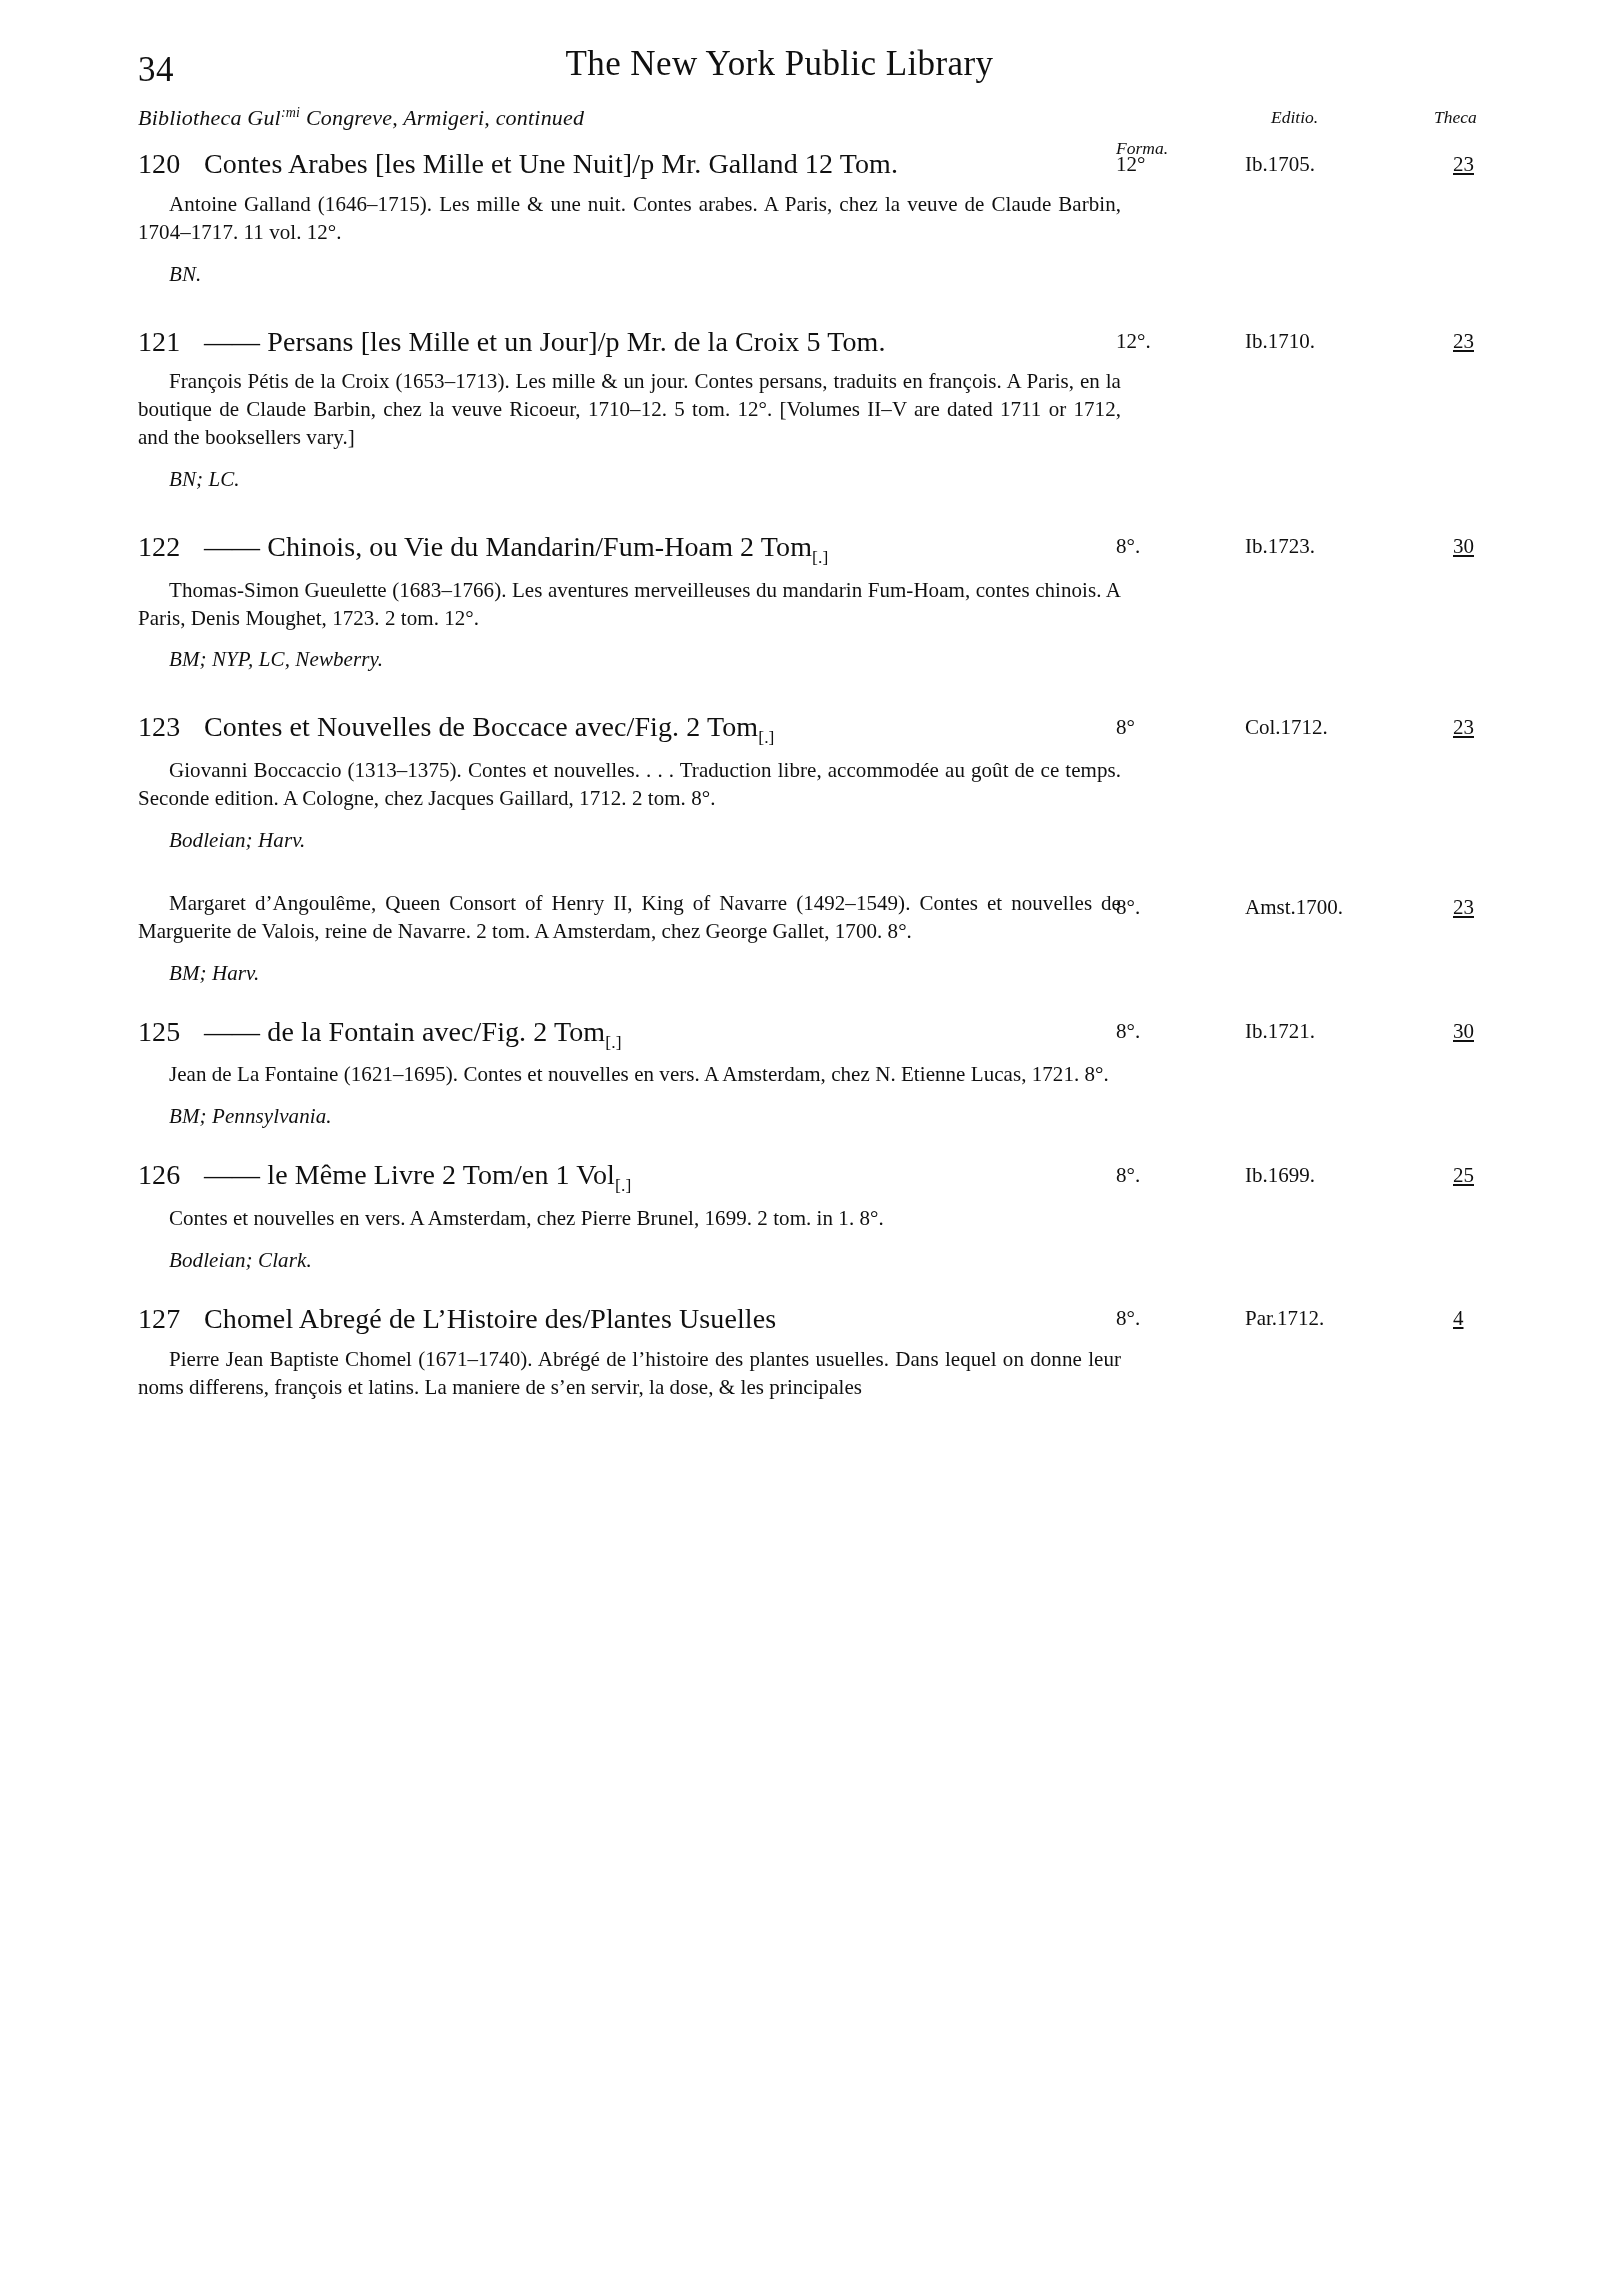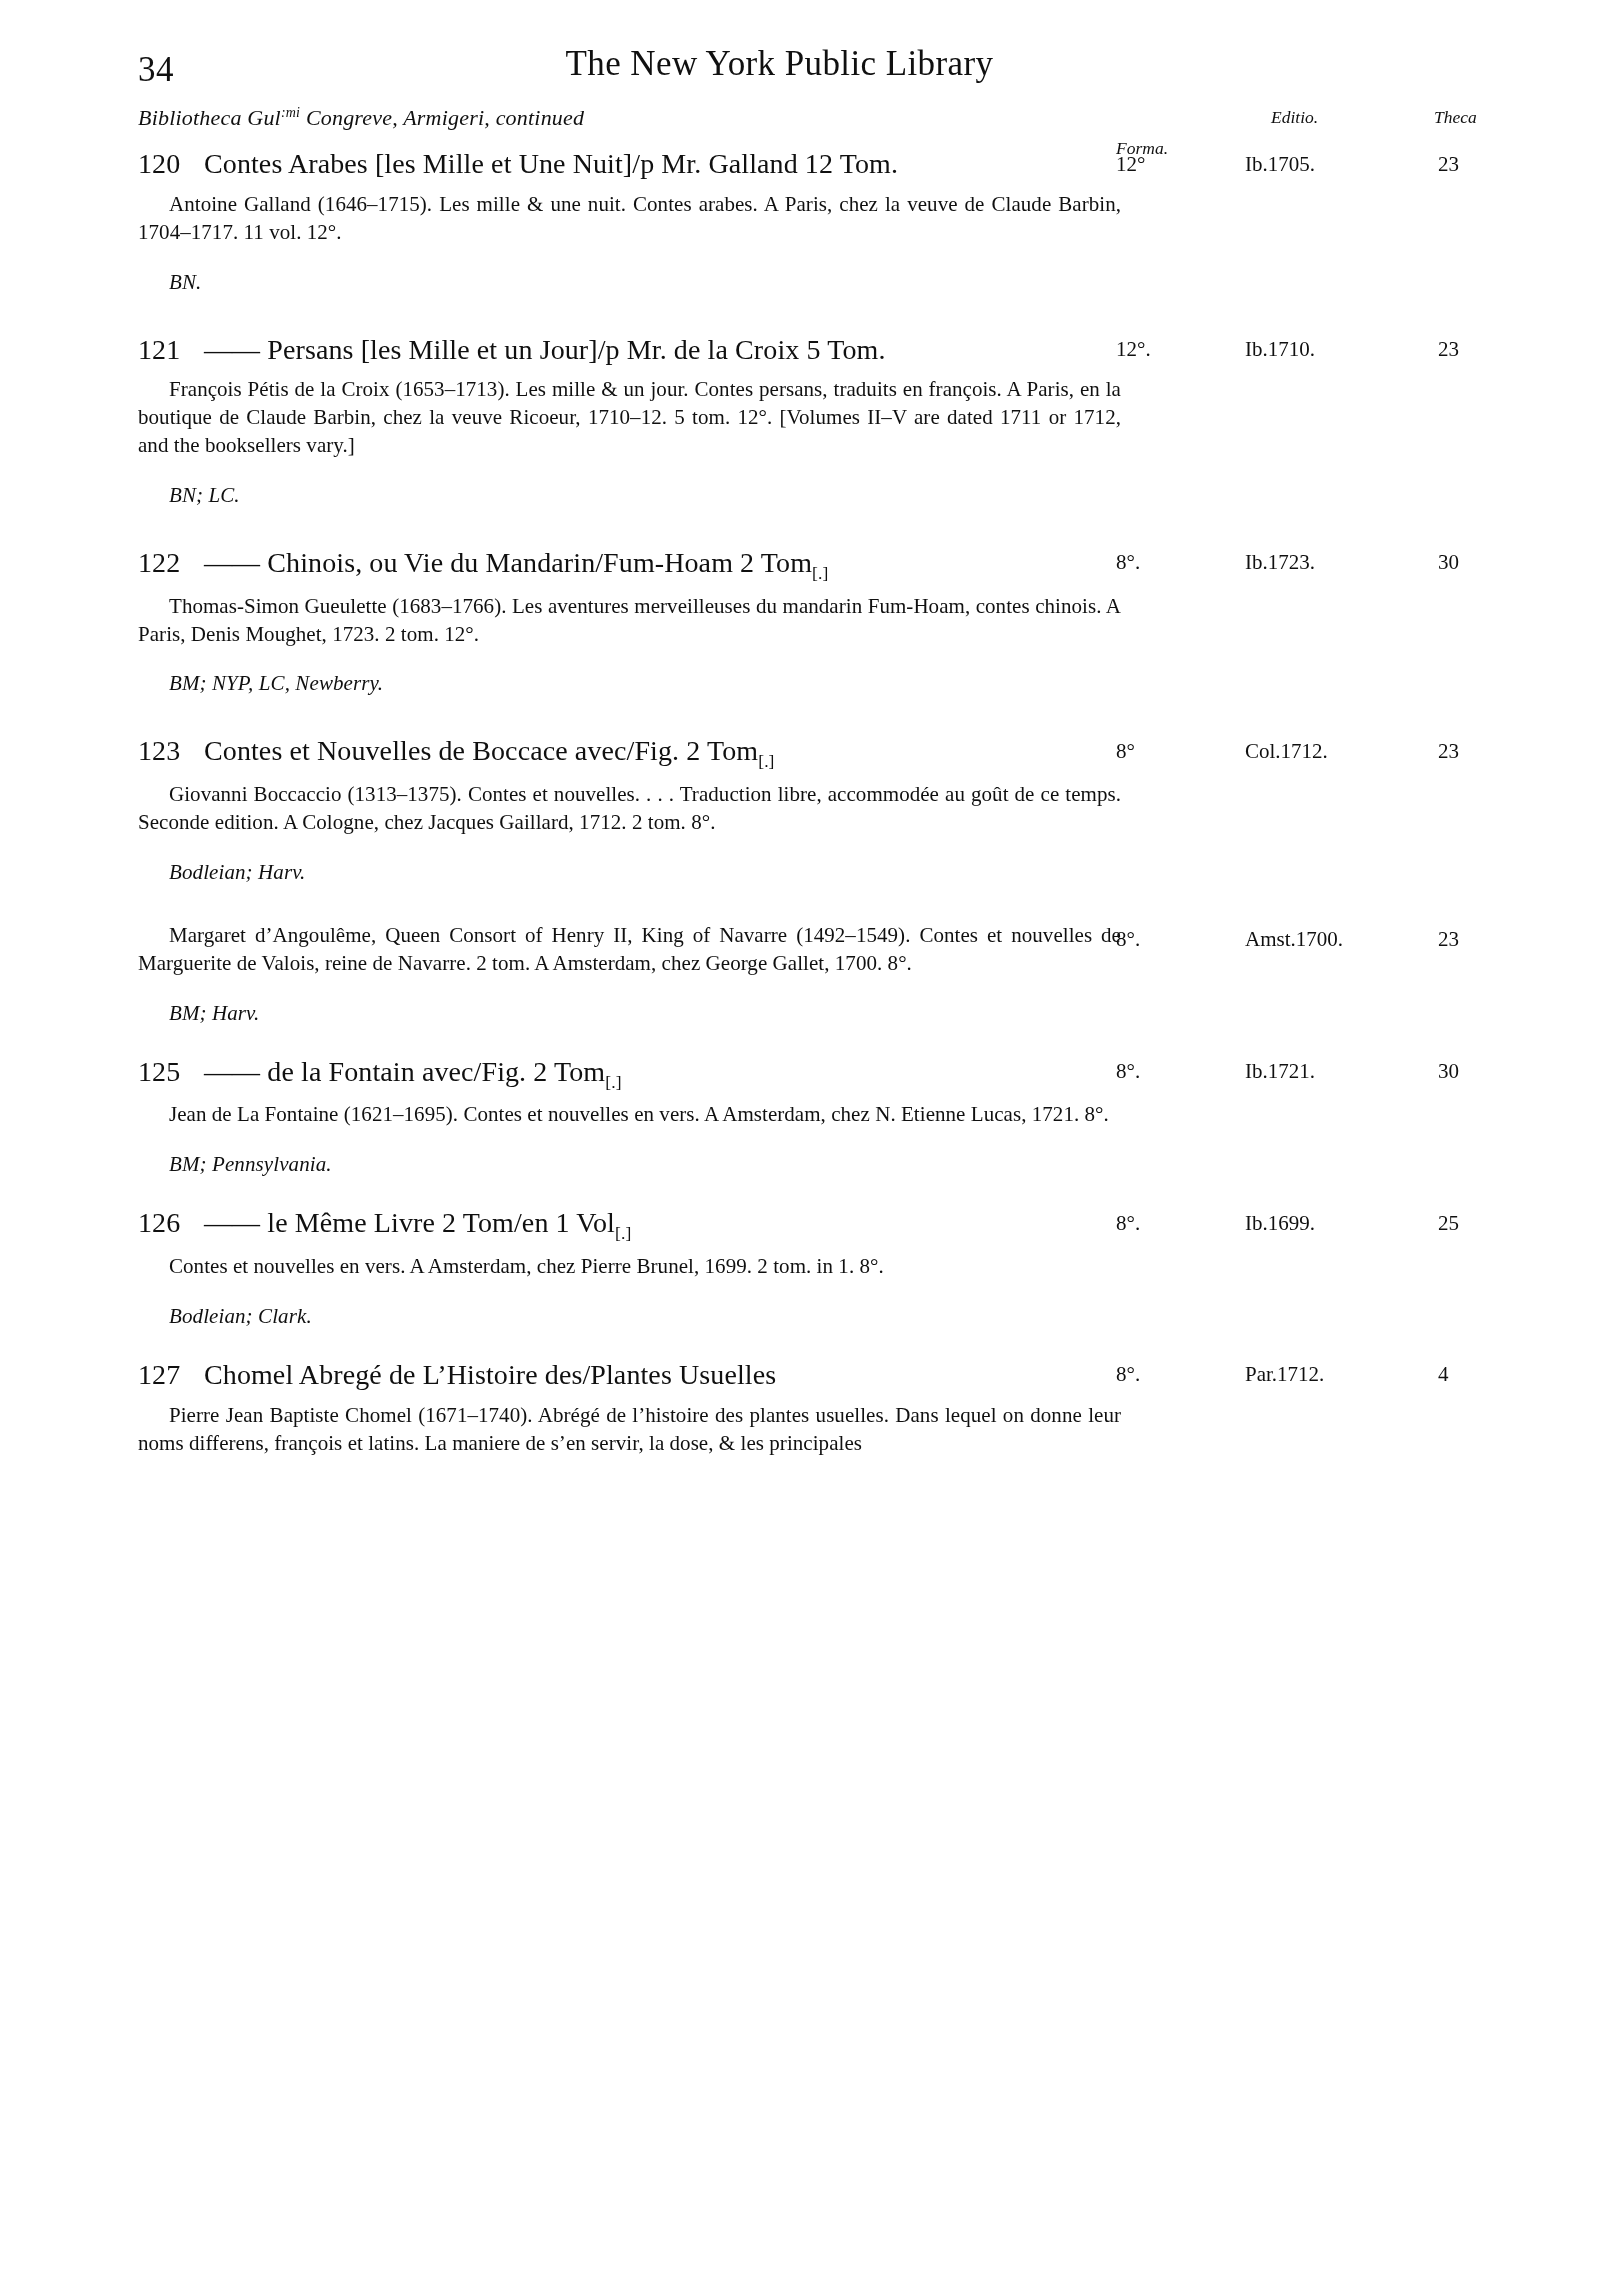--- a/index.html
+++ b/index.html
@@ -113,41 +113,41 @@
     font-size: 21px;
     line-height: 1.33;
     text-align: justify;
     margin-top: 8.3px;
     text-indent: 31px;
     letter-spacing: 0.05px;
   }
   .locs {
     font-style: italic;
     font-size: 21px;
-    margin-top: 23px;
+    margin-top: 15px;
     text-indent: 31px;
     letter-spacing: 0.1px;
   }
 
   .cols {
     position: absolute;
     right: 0;
     top: 5.5px;
     width: 425px;
     font-size: 21px;
     height: 28px;
     margin-left: 32px;
   }
   .cols span {
     position: absolute;
     white-space: nowrap;
   }
   .c-forma { left: 0px; }
   .c-editio { left: 129px; text-align: right; }
-  .c-theca { left: 322px; }
+  .c-theca { left: 337px; text-decoration: underline; }
 
   .sp-lg { margin-bottom: 37px; }
   .sp-md { margin-bottom: 28px; }
 </style>
 </head>
 <body>
 
 <div class="page">
   <div class="page-inner">
 

